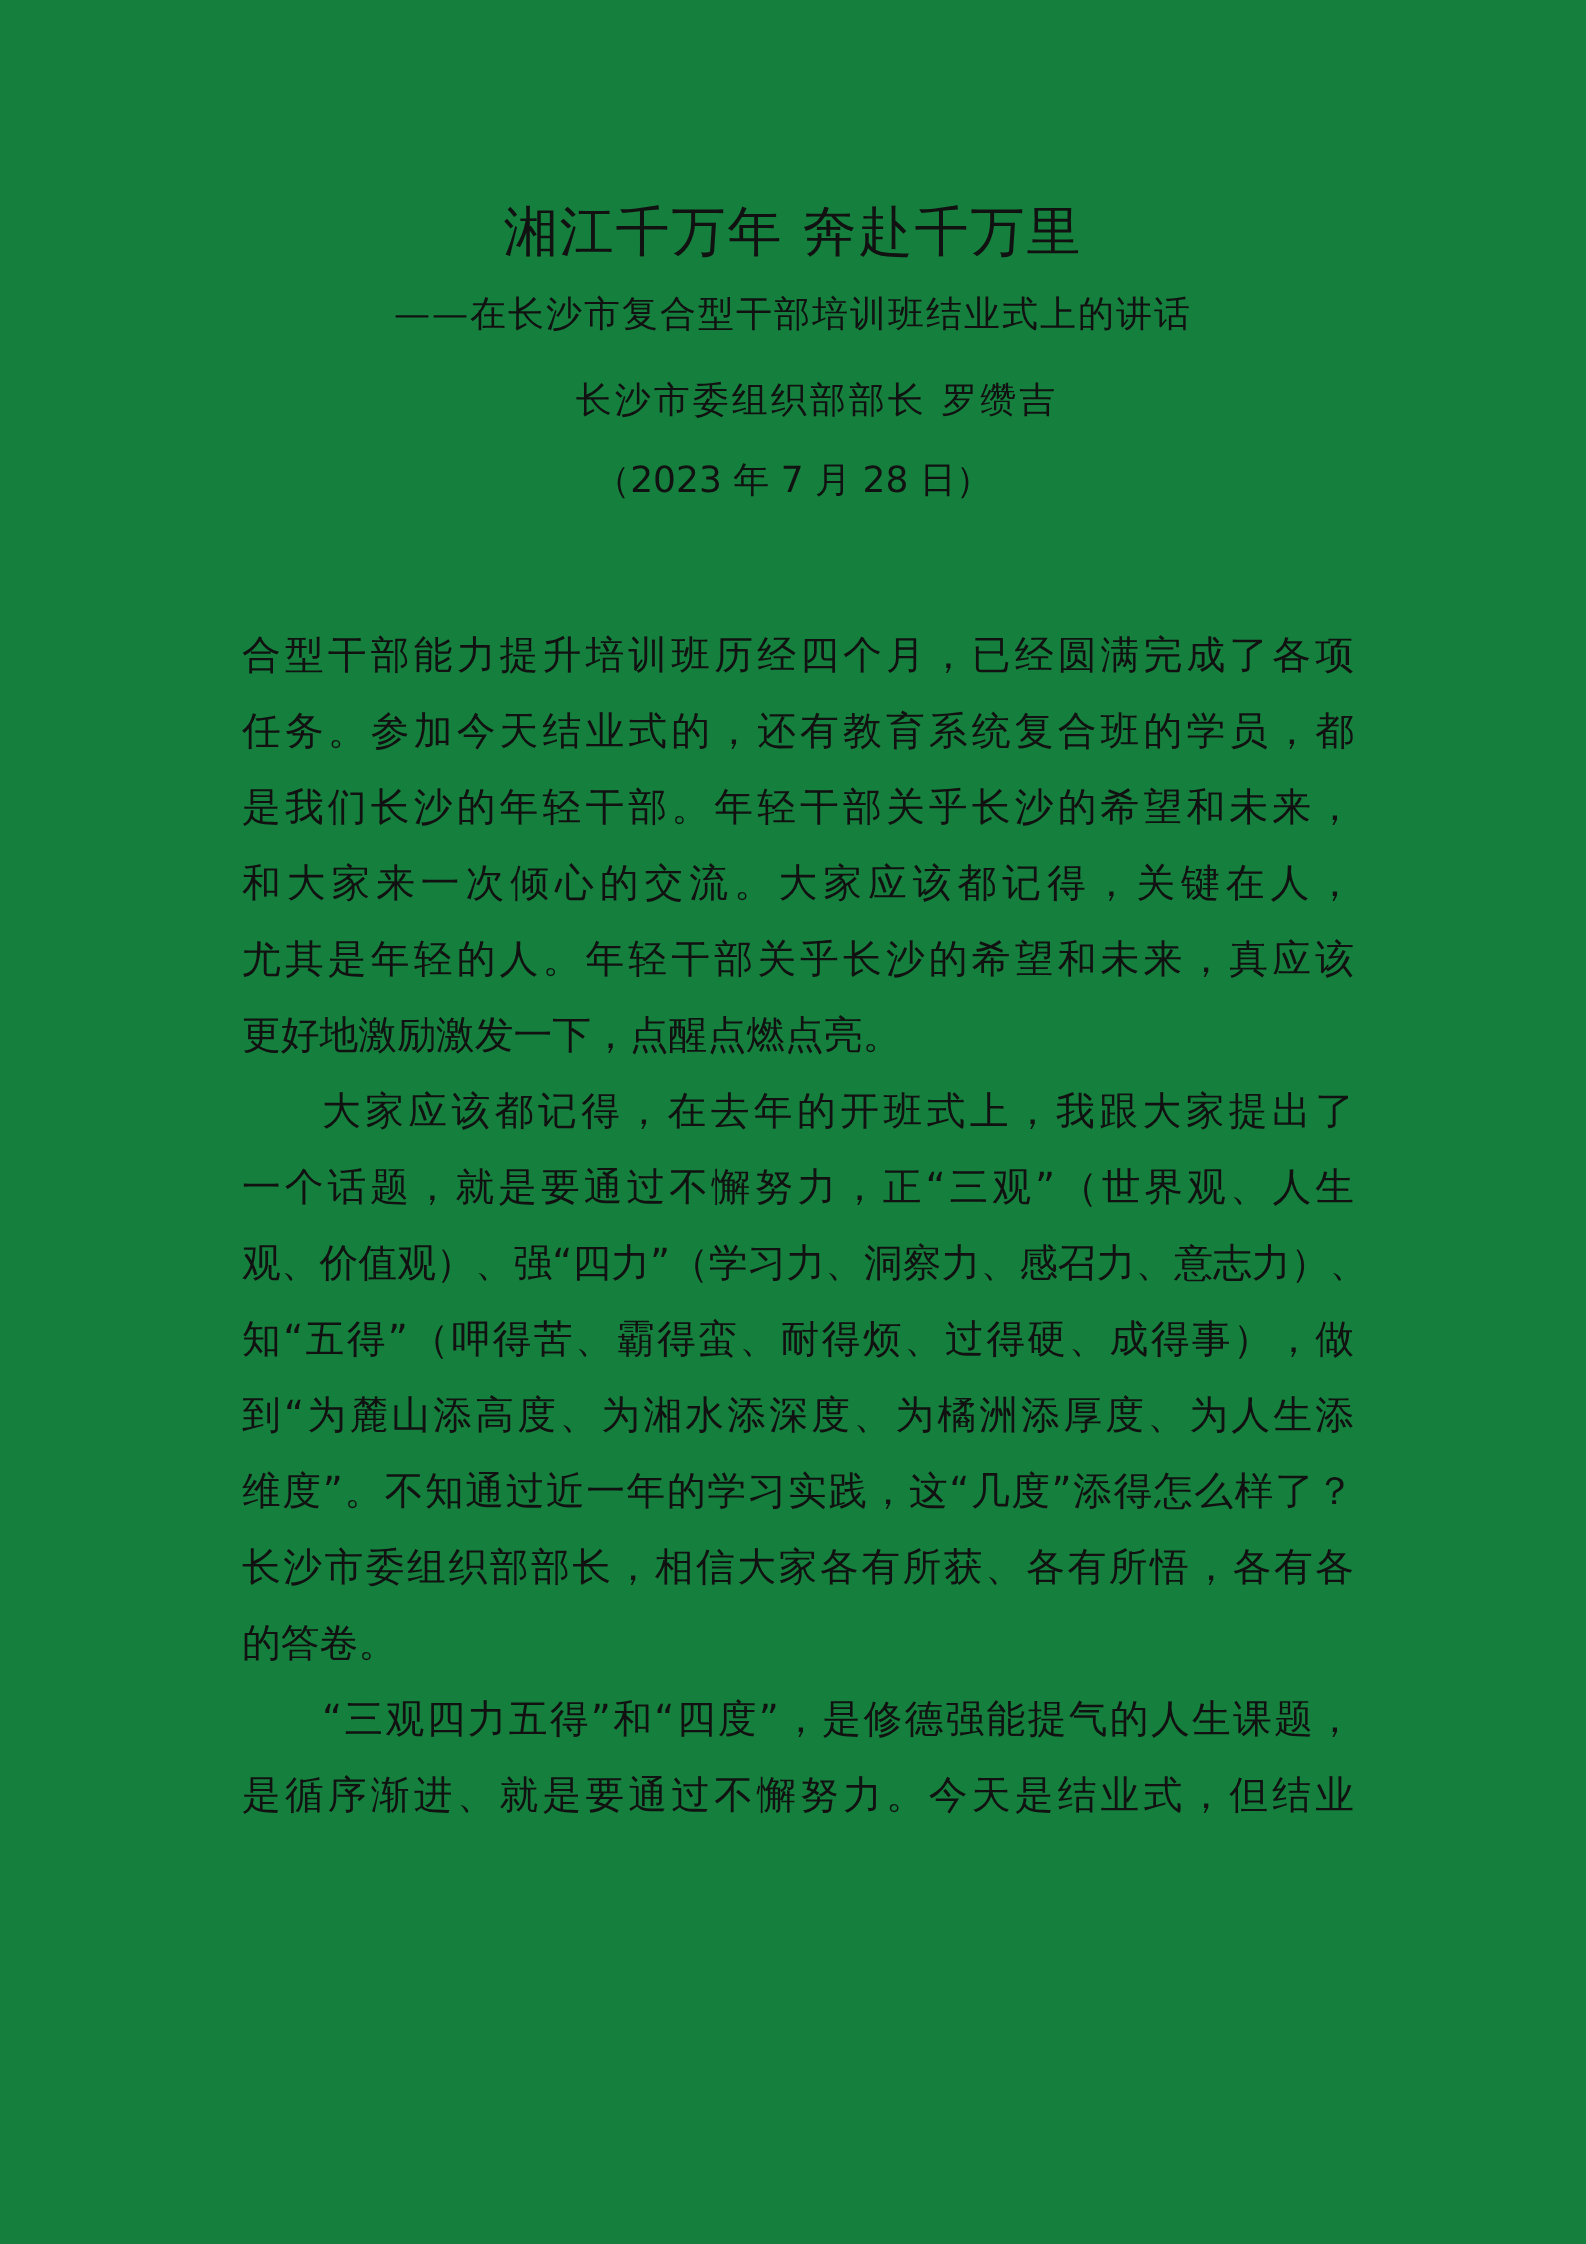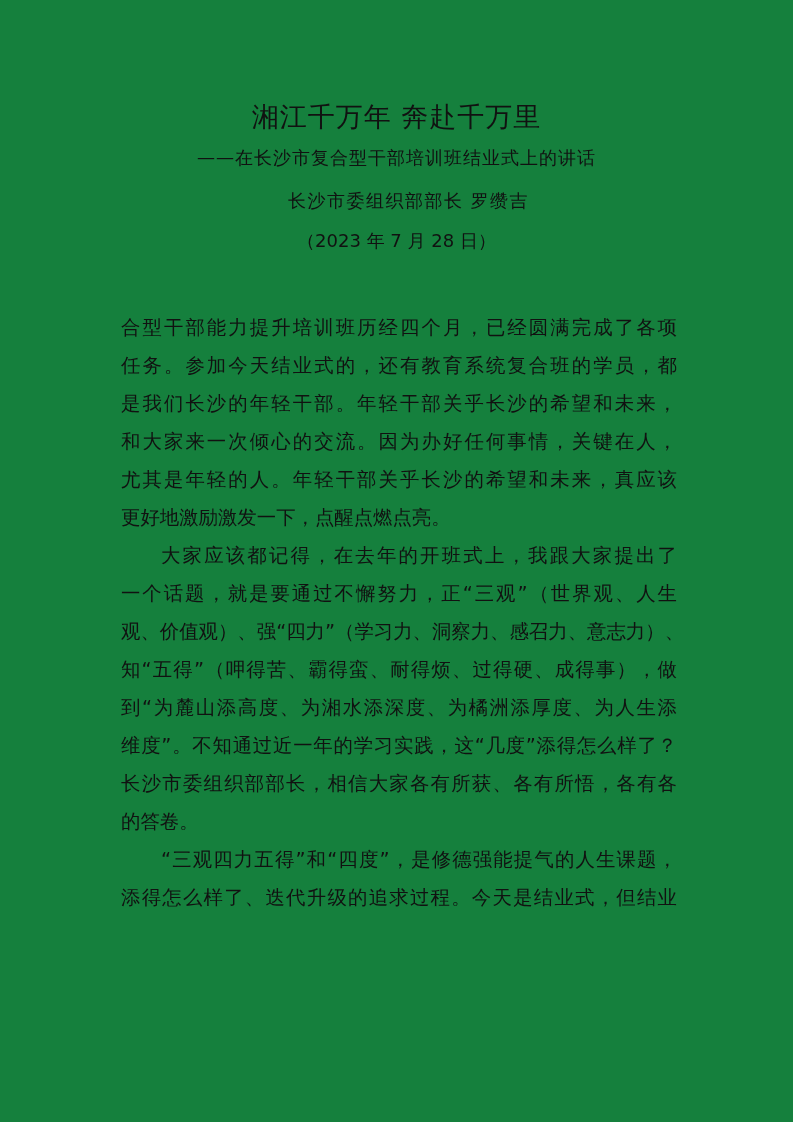--- a/index.html
+++ b/index.html
@@ -102,33 +102,33 @@
   <div class="title">湘江千万年  奔赴千万里</div>
   <div class="subtitle">——在长沙市复合型干部培训班结业式上的讲话</div>
   <div class="author">长沙市委组织部部长 罗缵吉</div>
   <div class="date">（2023 年 7 月 28 日）</div>
 
   <div class="body-text">
     <p>
       <span class="line" style="margin-left:-40px">合型干部能力提升培训班历经四个月，已经圆满完成了各项</span>
       <span class="line" style="margin-left:-40px">任务。参加今天结业式的，还有教育系统复合班的学员，都</span>
       <span class="line" style="margin-left:-40px">是我们长沙的年轻干部。年轻干部关乎长沙的希望和未来，</span>
-      <span class="line" style="margin-left:-40px">和大家来一次倾心的交流。因为办好任何事情，关键在人，</span>
+      <span class="line" style="margin-left:-40px">和大家来一次倾心的交流。大家应该都记得，关键在人，</span>
       <span class="line" style="margin-left:-40px">尤其是年轻的人。年轻干部关乎长沙的希望和未来，真应该</span>
       <span class="line last" style="margin-left:-40px">更好地激励激发一下，点醒点燃点亮。</span>
     </p>
     <p>
       <span class="line">大家应该都记得，在去年的开班式上，我跟大家提出了</span>
       <span class="line" style="margin-left:-40px">一个话题，就是要通过不懈努力，正“三观”（世界观、人生</span>
       <span class="line" style="margin-left:-40px">观、价值观）、强“四力”（学习力、洞察力、感召力、意志力）、</span>
       <span class="line" style="margin-left:-40px">知“五得”（呷得苦、霸得蛮、耐得烦、过得硬、成得事），做</span>
       <span class="line" style="margin-left:-40px">到“为麓山添高度、为湘水添深度、为橘洲添厚度、为人生添</span>
       <span class="line" style="margin-left:-40px">维度”。不知通过近一年的学习实践，这“几度”添得怎么样了？</span>
       <span class="line" style="margin-left:-40px">长沙市委组织部部长，相信大家各有所获、各有所悟，各有各</span>
       <span class="line last" style="margin-left:-40px">的答卷。</span>
     </p>
     <p>
       <span class="line">“三观四力五得”和“四度”，是修德强能提气的人生课题，</span>
-      <span class="line" style="margin-left:-40px">添得怎么样了、迭代升级的追求过程。今天是结业式，但结业</span>
+      <span class="line" style="margin-left:-40px">是循序渐进、就是要通过不懈努力。今天是结业式，但结业</span>
     </p>
   </div>
 
 </div>
 
 </body></html>

